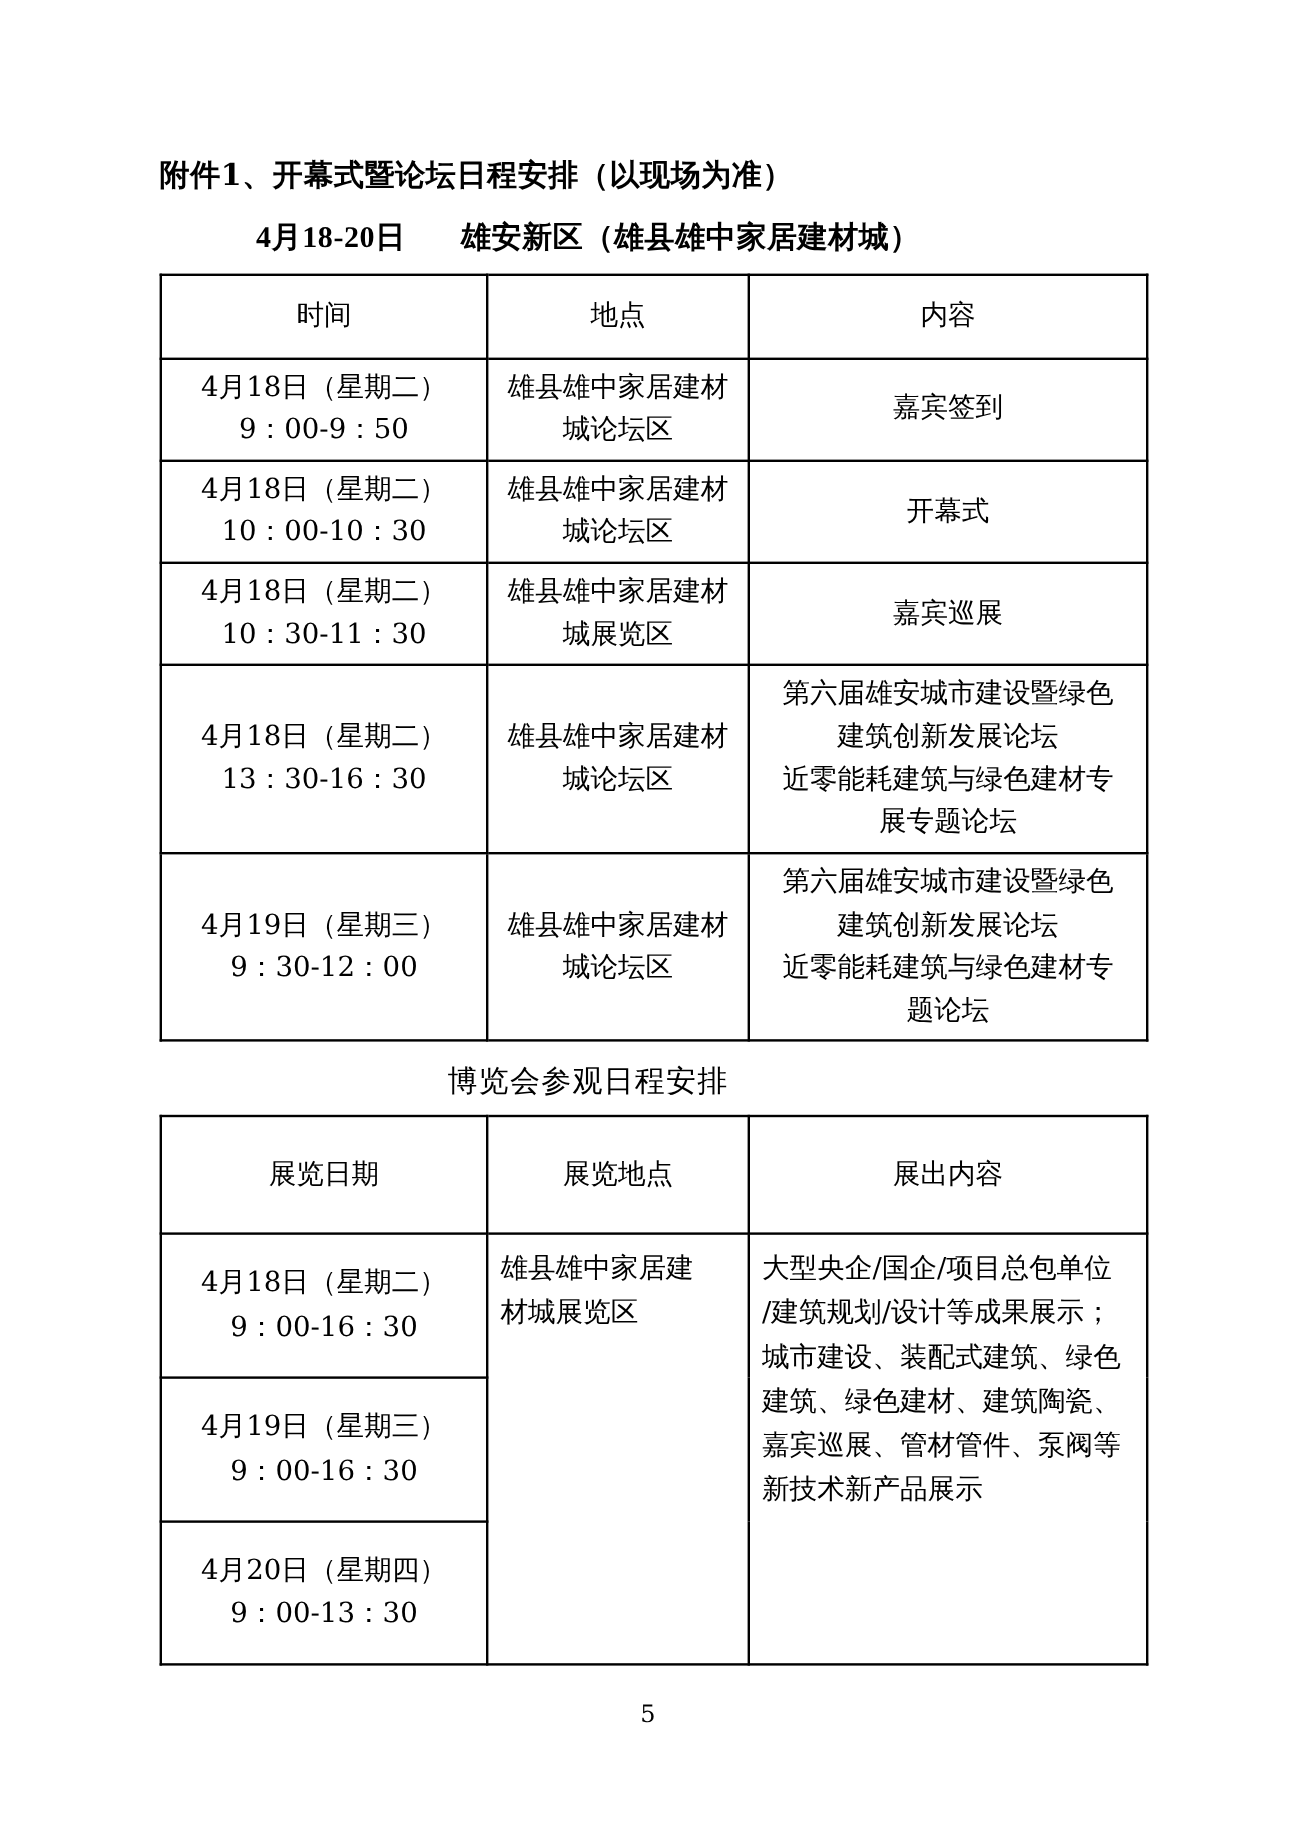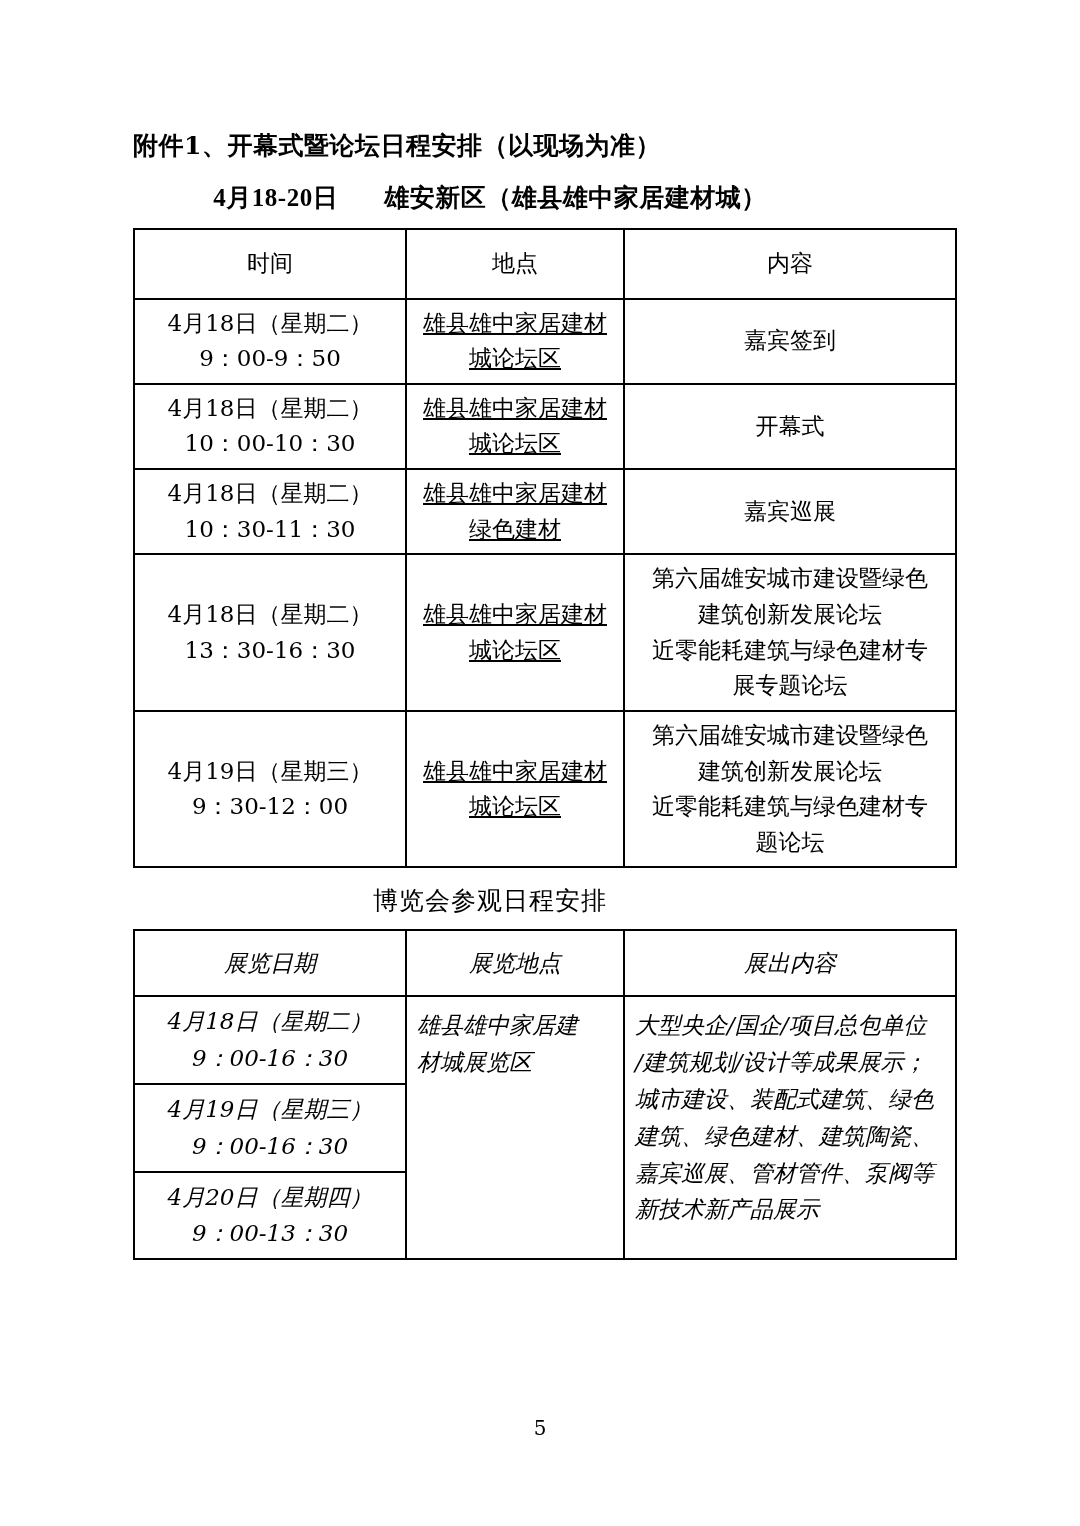--- a/index.html
+++ b/index.html
@@ -56,21 +56,20 @@
     line-height: 1.55;
     vertical-align: middle;
     text-align: center;
   }
   .col-time { width: 272px; }
   .col-place { width: 218px; }
   .col-content { width: 332px; }
   td.left-cell {
     text-align: left;
     padding-left: 12px;
-    text-decoration: underline;
   }
   td.header-cell {
     height: 56px;
     border-radius: 15px;
   }
   .twoline { line-height: 1.7; }
   .sub-heading {
     font-size: 25px;
     font-weight: normal;
     text-align: center;
@@ -78,26 +77,25 @@
     margin: 16px 0 12px 0;
   }
   table.visit {
     border-collapse: collapse;
     width: 822px;
     table-layout: fixed;
     margin: 0 auto;
   }
   table.visit td {
     border: 2px solid #000000;
-    padding: 6px 10px;
+    padding: 22px 10px;
     font-size: 23px;
     line-height: 1.6;
     vertical-align: top;
     text-align: center;
-    font-style: italic;
   }
   table.visit td.vplace, table.visit td.vcontent {
     text-align: left;
     vertical-align: top;
     padding-top: 10px;
     border-radius: 15px;
   }
   table.visit td.vhead {
     text-align: center;
     vertical-align: middle;
@@ -166,21 +164,21 @@
         </td>
       </tr>
 
       <tr>
         <td class="twoline">
           <span class="line">4月18日（星期二）</span>
           <span class="line">10：30-11：30</span>
         </td>
         <td class="left-cell twoline">
           <span class="line">雄县雄中家居建材</span>
-          <span class="line">绿色建材</span>
+          <span class="line">城展览区</span>
         </td>
         <td>
           <span class="line">嘉宾巡展</span>
         </td>
       </tr>
 
       <tr>
         <td class="twoline">
           <span class="line">4月18日（星期二）</span>
           <span class="line">13：30-16：30</span>

